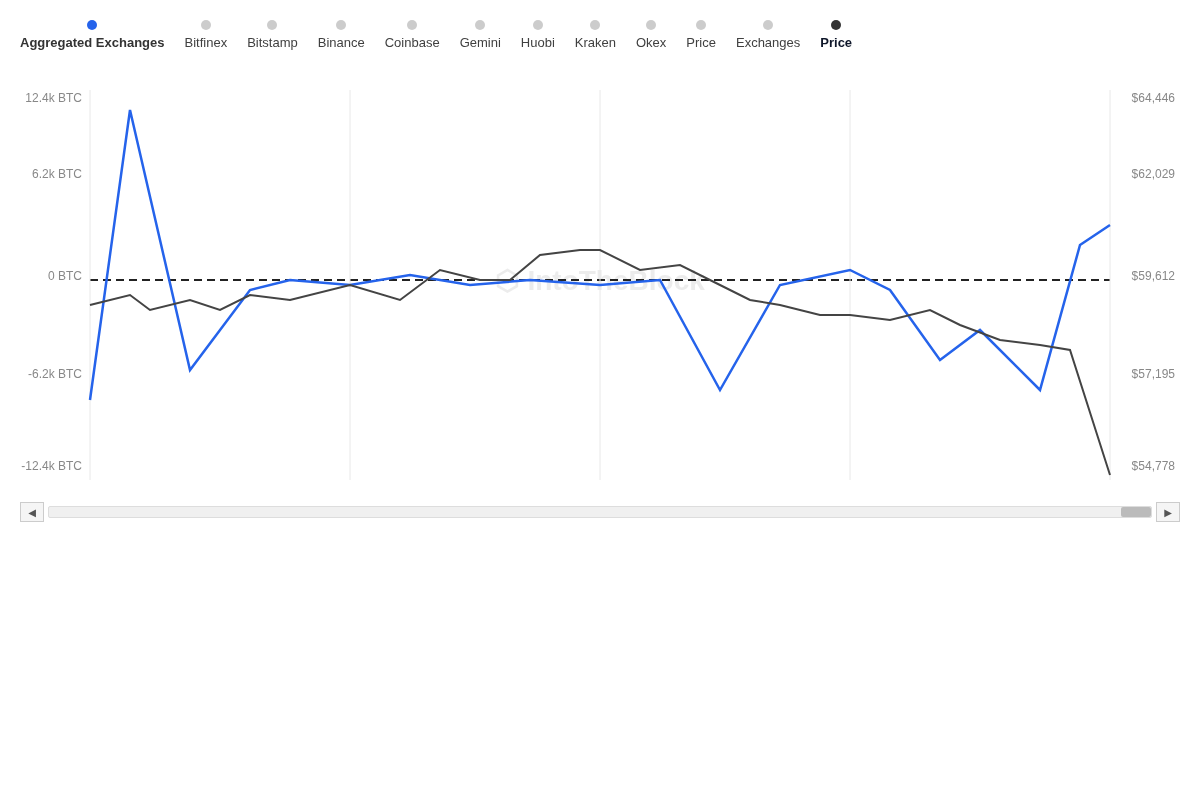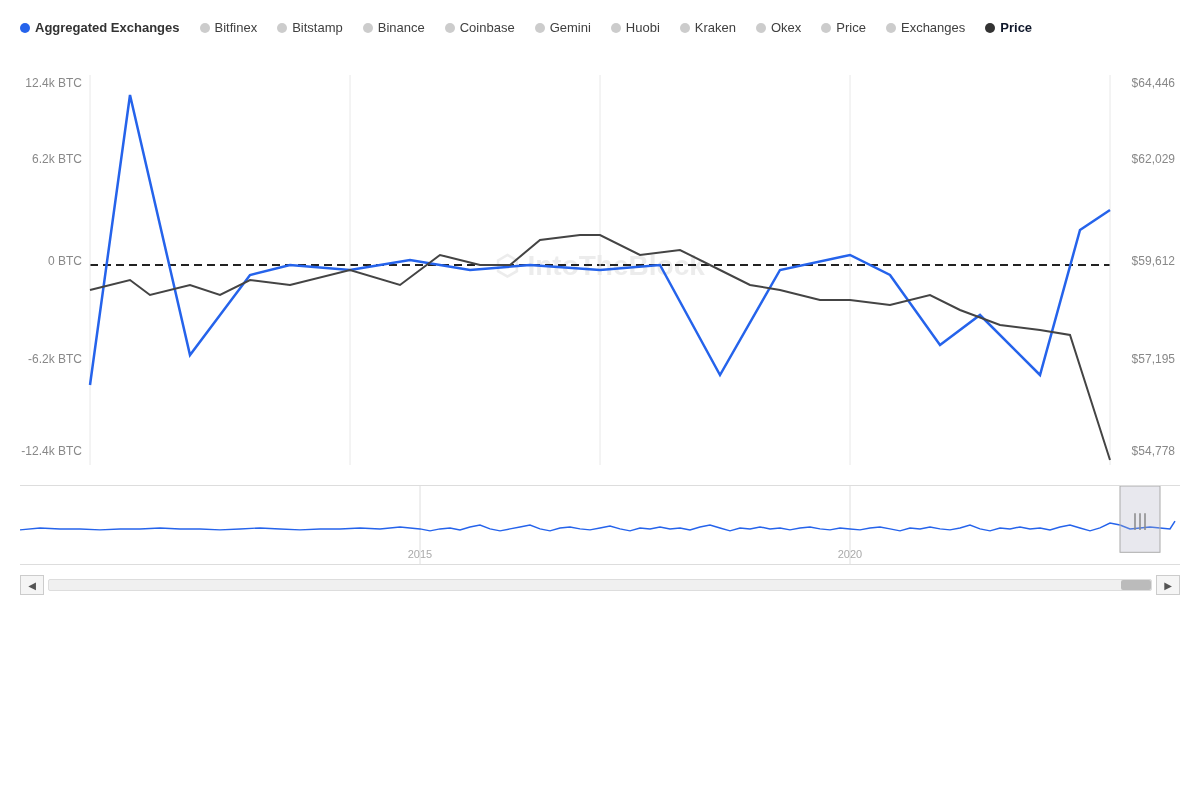--- a/index.html
+++ b/index.html
@@ -19,21 +19,21 @@
       color: #555;
     }
     .time-btn.active {
       font-weight: bold;
       color: #000;
       border-color: #999;
     }
 
     
     .legend { display: flex; flex-wrap: wrap; gap: 6px 20px; margin-bottom: 20px; font-size: 13px; }
-    .legend-item { display: flex; align-items: center; gap: 5px; }
+    .legend-item { display: flex; align-items: center; gap: 5px; flex-direction: column; }
     .legend-dot {
       width: 10px; height: 10px; border-radius: 50%; flex-shrink: 0;
     }
     .legend-label { color: #404040; }
     .legend-label.active { color: #333; font-weight: bold; }
     .legend-label.price { color: #0f172a; font-weight: bold; }
 
     
     .chart-area {
       position: relative;
@@ -250,50 +250,20 @@
           1090,405
         "></polyline>
 
       <text x="240" y="430" font-size="12" fill="#888" text-anchor="middle">Aug 12</text>
       <text x="490" y="430" font-size="12" fill="#888" text-anchor="middle">Aug 19</text>
       <text x="740" y="430" font-size="12" fill="#888" text-anchor="middle">Aug 26</text>
       <text x="990" y="430" font-size="12" fill="#888" text-anchor="middle">Sep 2</text>
     </svg>
   </div>
 
-  <div class="mini-chart-container">
-    <svg class="mini-chart-svg" viewBox="0 0 1160 80" preserveAspectRatio="none">
-
-      <line x1="400" y1="0" x2="400" y2="80" stroke="#ddd" stroke-width="1"></line>
-      <line x1="830" y1="0" x2="830" y2="80" stroke="#ddd" stroke-width="1"></line>
-
-      <polyline fill="none" stroke="#2563eb" stroke-width="1.5" points="
-          0,45 20,43 40,44 60,44 80,45 100,44 120,44 140,43 160,44 180,44
-          200,45 220,44 240,43 260,44 280,45 300,44 320,44 340,43 360,44
-          380,42 400,44 410,46 420,44 430,43 440,45 450,42 460,40 470,44
-          480,46 490,44 500,42 510,40 520,44 530,46 540,43 550,42 560,44
-          570,45 580,43 590,41 600,44 610,46 620,43 630,44 640,42 650,44
-          660,43 670,45 680,42 690,40 700,43 710,46 720,43 730,44 740,42
-          750,44 760,43 770,45 780,43 790,42 800,44 810,45 820,43 830,44
-          840,45 850,43 860,42 870,44 880,46 890,43 900,44 910,42 920,44
-          930,45 940,43 950,40 960,44 970,46 980,43 990,44 1000,42 1010,44
-          1020,43 1030,45 1040,42 1050,40 1060,43 1070,46 1080,43 1090,38
-          1100,40 1110,44 1120,43 1130,42 1140,43 1150,44 1155,36
-        "></polyline>
-
-      <text x="400" y="74" font-size="11" fill="#aaa" text-anchor="middle">2015</text>
-      <text x="830" y="74" font-size="11" fill="#aaa" text-anchor="middle">2020</text>
-
-      <rect x="1100" y="0" width="40" height="68" fill="rgba(180,180,200,0.3)" stroke="#aaa" stroke-width="1"></rect>
-
-      <line x1="1115" y1="28" x2="1115" y2="45" stroke="#888" stroke-width="1.5"></line>
-      <line x1="1120" y1="28" x2="1120" y2="45" stroke="#888" stroke-width="1.5"></line>
-      <line x1="1125" y1="28" x2="1125" y2="45" stroke="#888" stroke-width="1.5"></line>
-    </svg>
-  </div>
 
   <div class="scrollbar-area">
     <button class="scroll-btn">◀</button>
     <div class="scroll-track">
       <div class="scroll-thumb"></div>
     </div>
     <button class="scroll-btn">▶</button>
   </div>
 
 </div>

